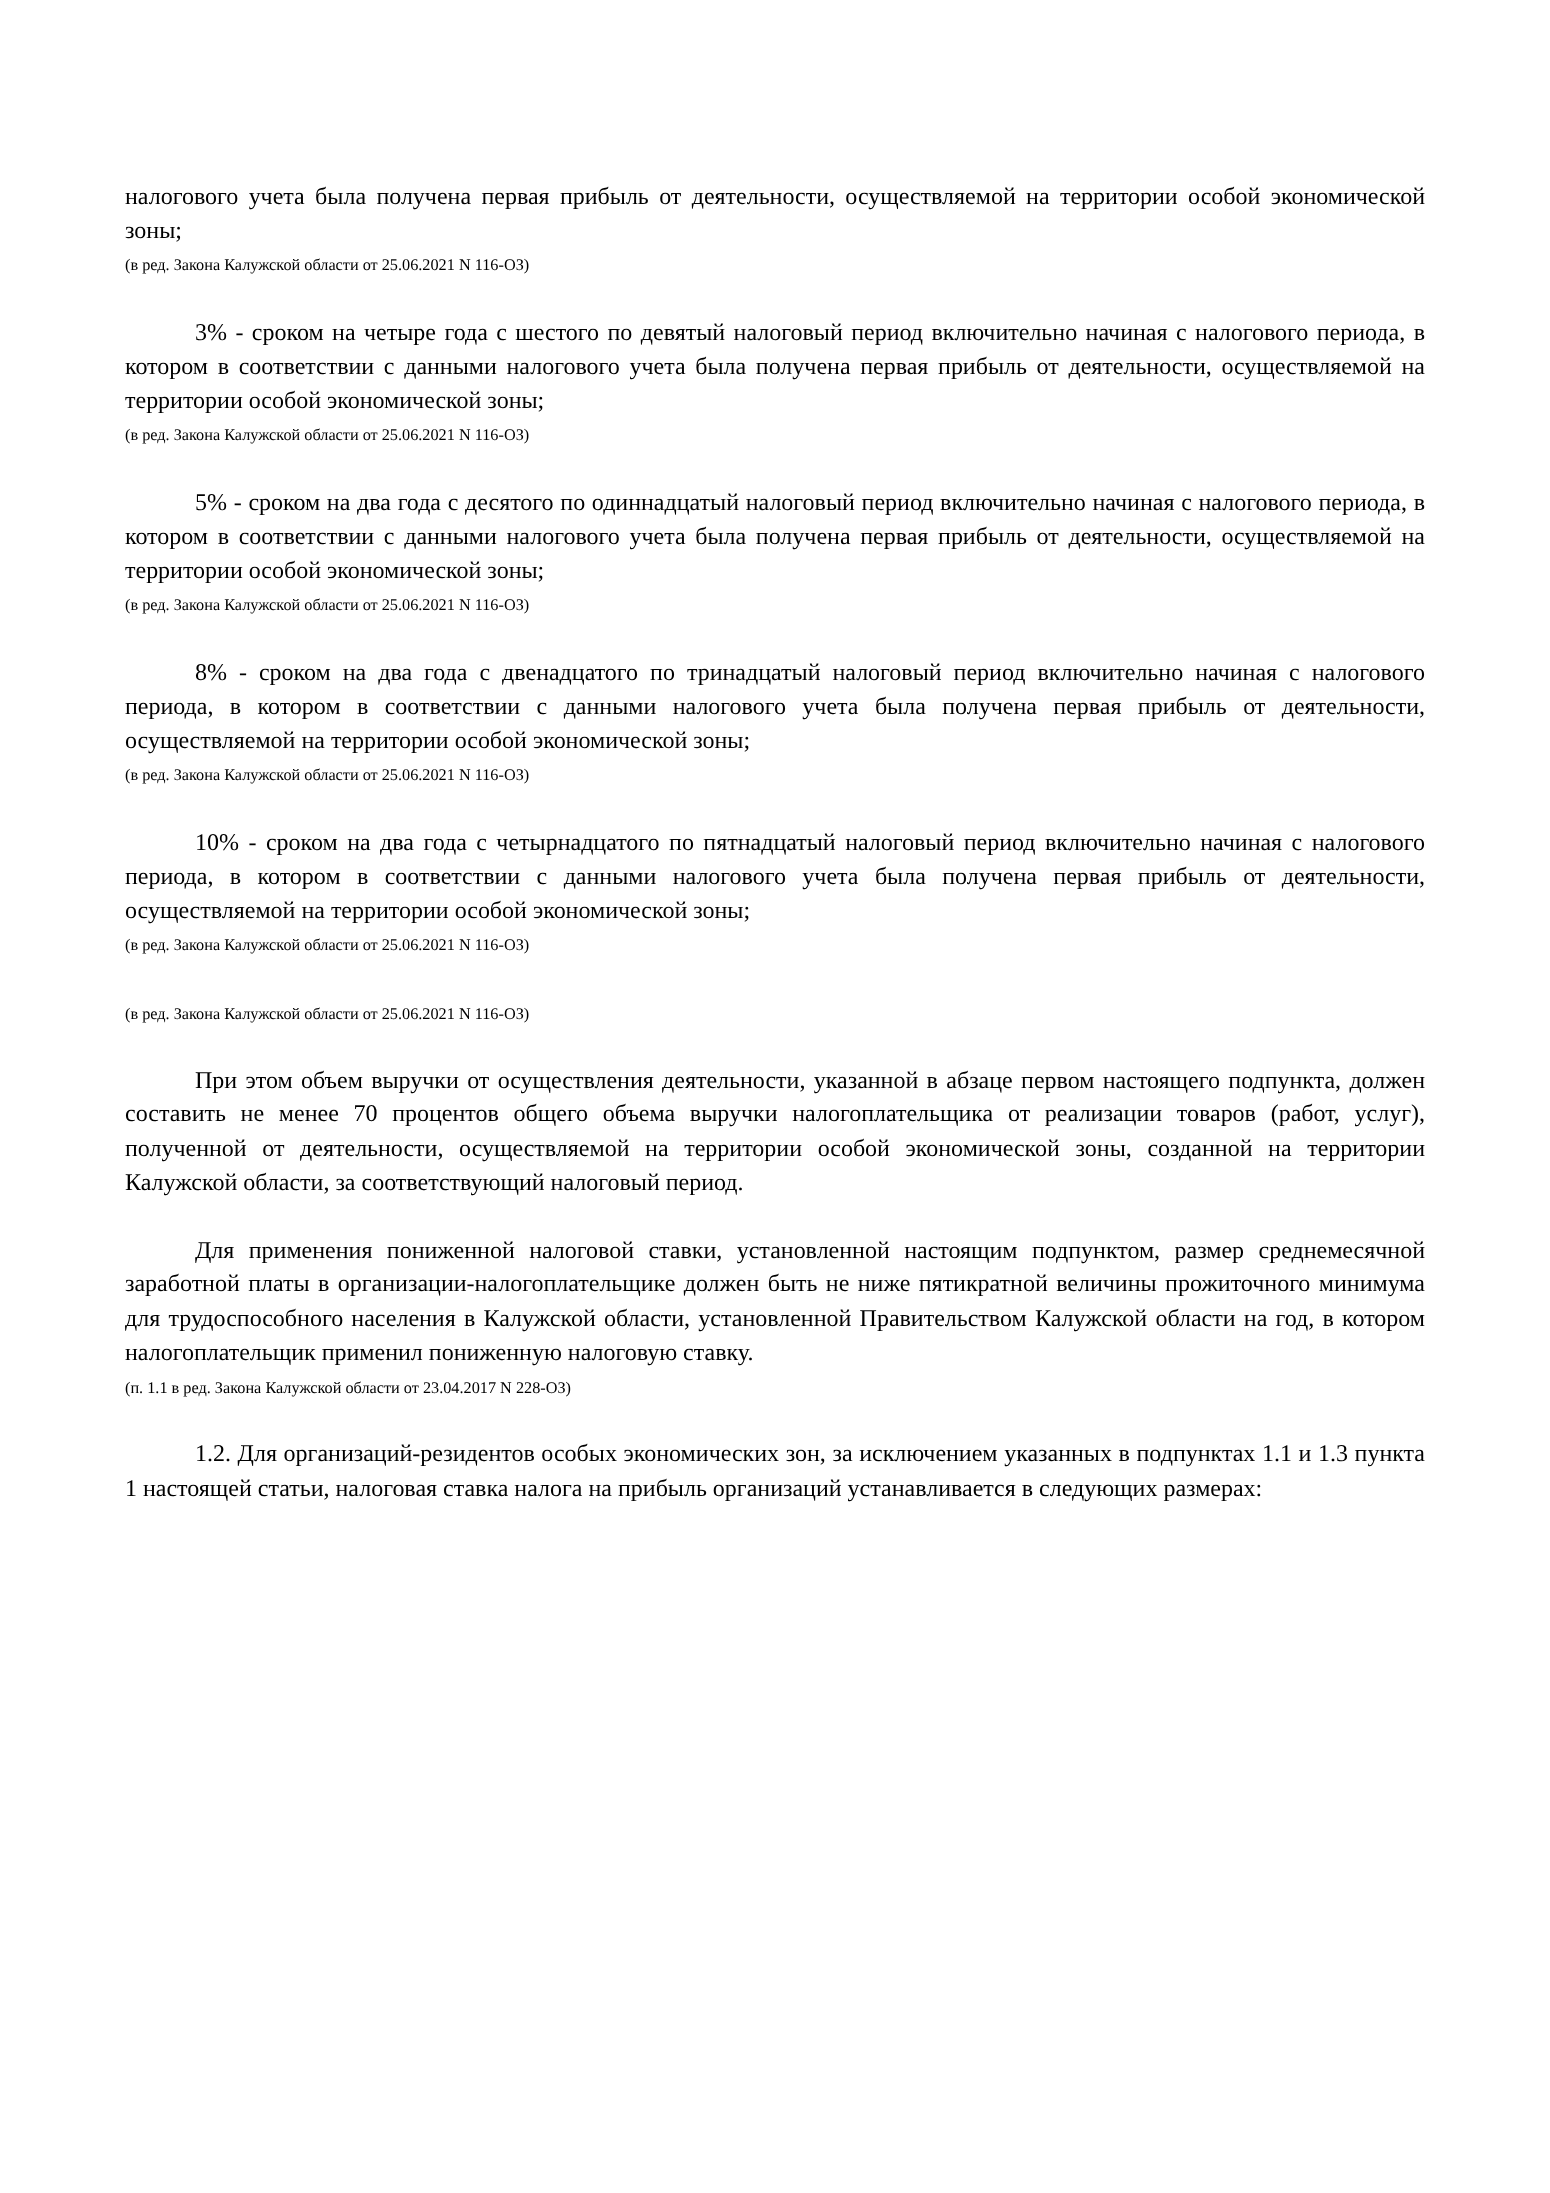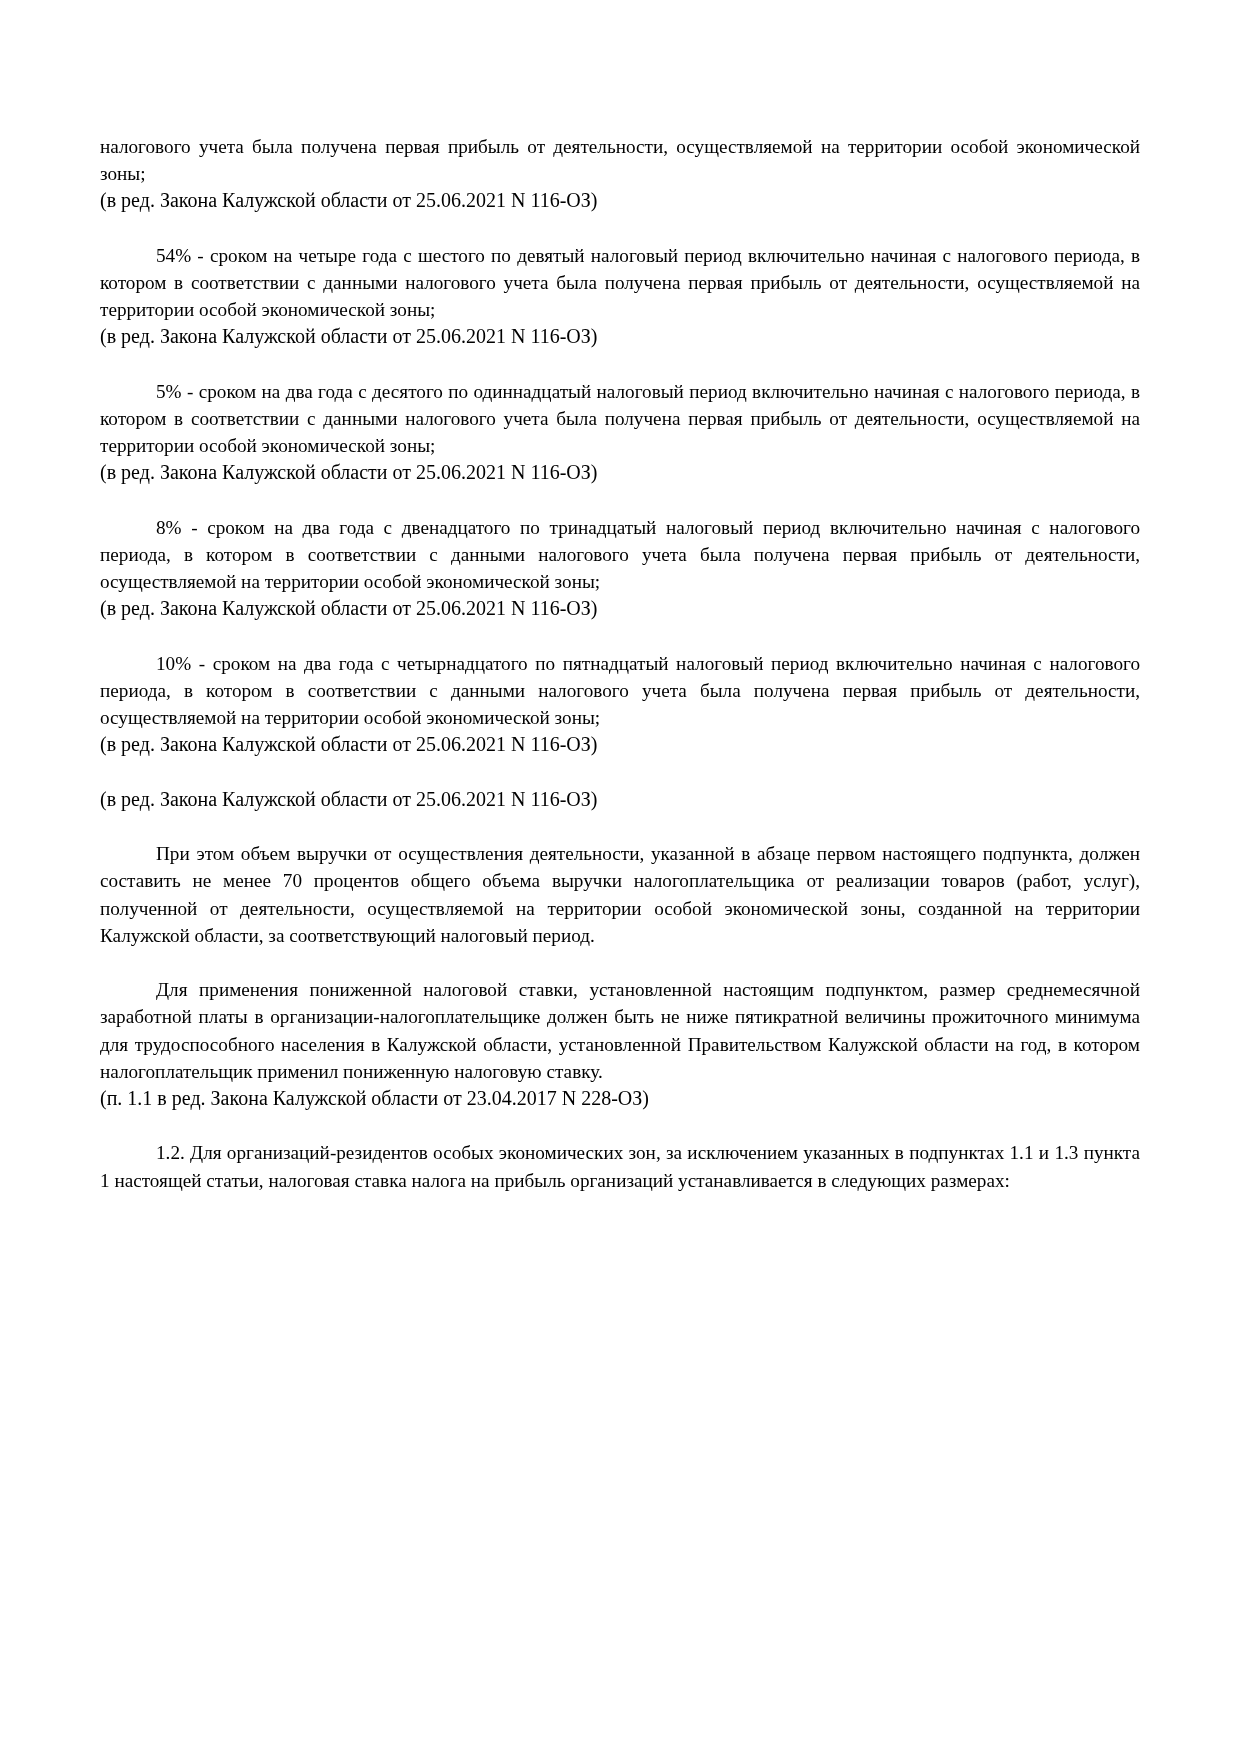--- a/index.html
+++ b/index.html
@@ -16,38 +16,38 @@
     position: relative;
     width: 1240px;
     height: 1754px;
     background: #ffffff;
     box-sizing: border-box;
     overflow: hidden;
   }
   .content {
     position: absolute;
     left: 100px;
-    top: 133px;
+    top: 144px;
     width: 1040px;
   }
   .para {
     font-size: 19.2px;
     line-height: 27.2px;
     text-align: justify;
     text-justify: inter-word;
     margin: 0;
     hyphens: none;
   }
   
   .indent {
     text-indent: 56px;
   }
   
   .note {
-    font-size: 20px;
+    font-size: 13px;
     line-height: 27.2px;
     text-align: left;
     text-indent: 0;
     margin: 0;
   }
   
   .gap {
     height: 27.2px;
   }
 </style>
@@ -55,21 +55,21 @@
 <body>
 
 <div class="page">
   <div class="content">
 
     <p class="para">налогового учета была получена первая прибыль от деятельности, осуществляемой на территории особой экономической зоны;</p>
     <p class="note">(в ред. Закона Калужской области от 25.06.2021 N 116-ОЗ)</p>
 
     <div class="gap"></div>
 
-    <p class="para indent">54% - сроком на четыре года с шестого по девятый налоговый период включительно начиная с налогового периода, в котором в соответствии с данными налогового учета была получена первая прибыль от деятельности, осуществляемой на территории особой экономической зоны;</p>
+    <p class="para indent">3% - сроком на четыре года с шестого по девятый налоговый период включительно начиная с налогового периода, в котором в соответствии с данными налогового учета была получена первая прибыль от деятельности, осуществляемой на территории особой экономической зоны;</p>
     <p class="note">(в ред. Закона Калужской области от 25.06.2021 N 116-ОЗ)</p>
 
     <div class="gap"></div>
 
     <p class="para indent">5% - сроком на два года с десятого по одиннадцатый налоговый период включительно начиная с налогового периода, в котором в соответствии с данными налогового учета была получена первая прибыль от деятельности, осуществляемой на территории особой экономической зоны;</p>
     <p class="note">(в ред. Закона Калужской области от 25.06.2021 N 116-ОЗ)</p>
 
     <div class="gap"></div>
 
     <p class="para indent">8% - сроком на два года с двенадцатого по тринадцатый налоговый период включительно начиная с налогового периода, в котором в соответствии с данными налогового учета была получена первая прибыль от деятельности, осуществляемой на территории особой экономической зоны;</p>

